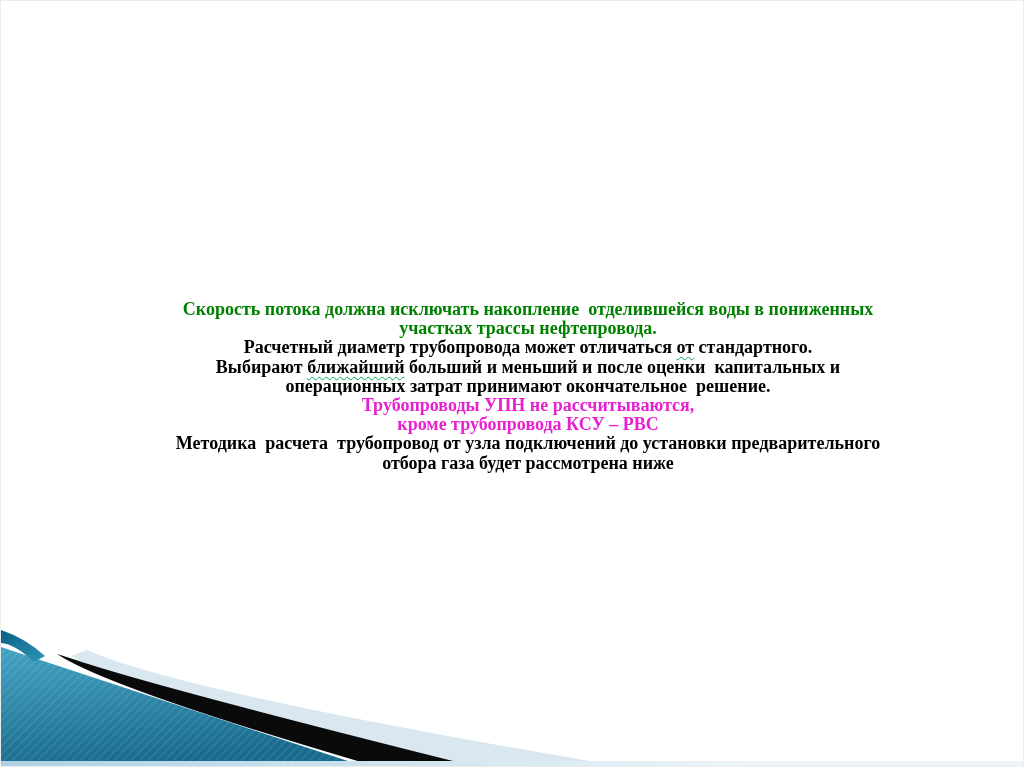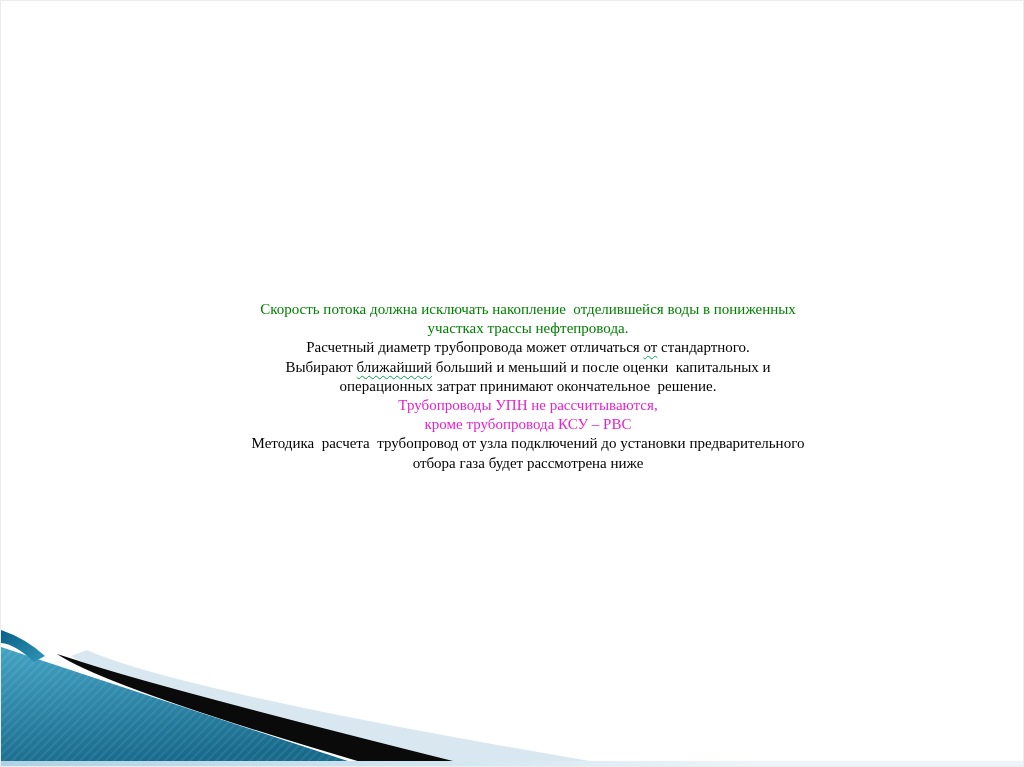--- a/index.html
+++ b/index.html
@@ -15,22 +15,22 @@
     border: 1px solid #ececec;
     background: #ffffff;
     overflow: hidden;
   }
   #text-block {
     position: absolute;
     left: 30px;
     top: 299px;
     width: 994px;
     text-align: center;
-    font-weight: normal;
-    font-size: 15px;
+    font-weight: bold;
+    font-size: 18px;
     line-height: 19.2px;
     white-space: pre;
     font-family: "Liberation Serif", serif;
   }
   .line { white-space: pre; }
   .green   { color: var(--green_text); }
   .black   { color: var(--black_text); }
   .magenta { color: var(--magenta_text); }
   .squiggle {
     text-decoration-line: underline;

